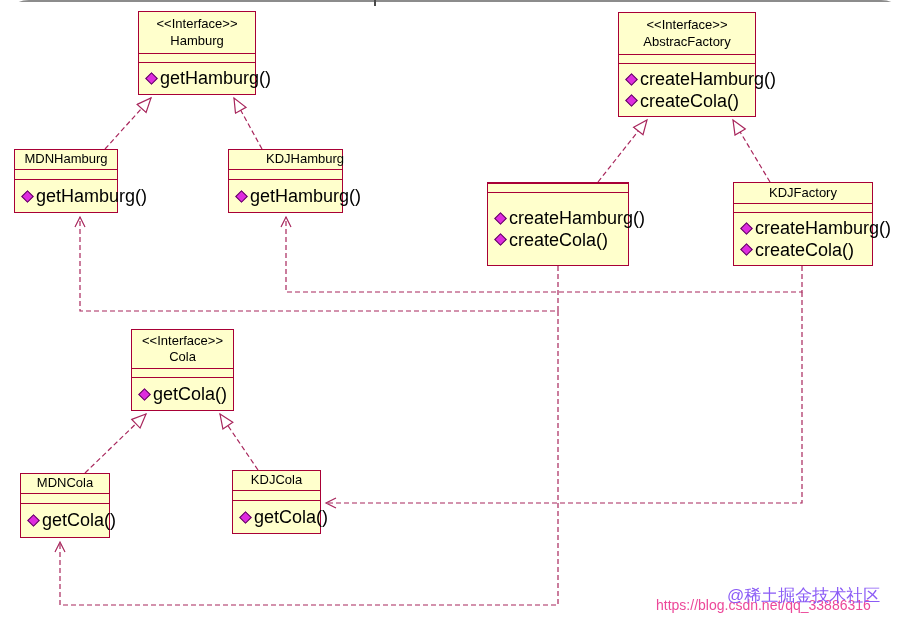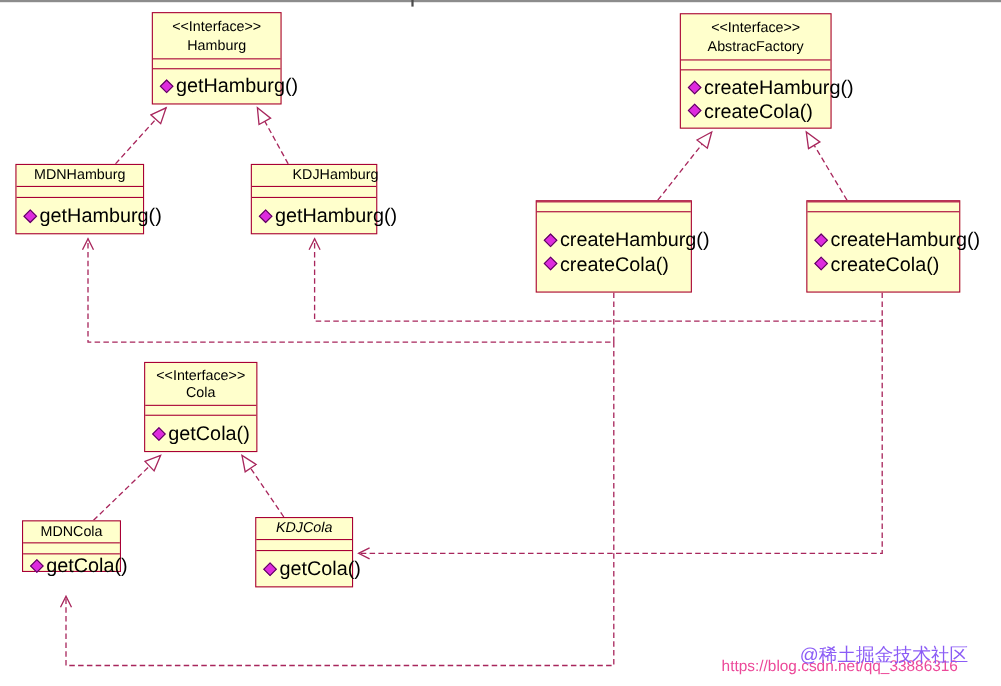--- a/index.html
+++ b/index.html
@@ -1,18 +1,18 @@
 <!DOCTYPE html>
 <html><head>
 <meta charset="utf-8">
 <style>
   html,body { margin:0; padding:0; background:#ffffff; }
   #canvas {
     position:relative; width:910px; height:624px; background:#ffffff;
-    font-family:"Liberation Sans", sans-serif; overflow:hidden;
+    font-family:"Liberation Sans", sans-serif; overflow:hidden;border-radius:29px;
   }
   #topline { position:absolute; left:0; top:0; width:910px; height:2px; background:#8c8c8c; }
   #toptick { position:absolute; left:374px; top:0; width:2px; height:6px; background:#4a4a4a; }
 
   .box {
     position:absolute; box-sizing:border-box;
     background:#FFFFCC; border:1.5px solid #A80036;
     display:flex; flex-direction:column; color:#000;
   }
   .sec-name {
@@ -102,21 +102,21 @@
         <span class="dm"></span>
         <span>createHamburg()</span>
       </div>
       <div class="m">
         <span class="dm"></span>
         <span>createCola()</span>
       </div>
     </div>
   </div>
 
-  <div class="box" style="left:14px; top:149px; width:117px; height:64px;">
+  <div class="box" style="left:14px; top:149px; width:104px; height:64px;">
     <div class="sec-name" style="height:19px;">
       <div class="nm">MDNHamburg</div>
     </div>
     <div class="sec-attr" style="height:9px;"></div>
     <div class="sec-ops">
       <div class="m">
         <span class="dm"></span>
         <span>getHamburg()</span>
       </div>
     </div>
@@ -143,20 +143,23 @@
         <span>createHamburg()</span>
       </div>
       <div class="m">
         <span class="dm"></span>
         <span>createCola()</span>
       </div>
     </div>
   </div>
 
   <div class="box" style="left:733px; top:182px; width:140px; height:84px;">
+    <div class="sec-name" style="height:20px;">
+      <div class="nm">KDJFactory</div>
+    </div>
     <div class="sec-attr" style="height:8px;"></div>
     <div class="sec-ops">
       <div class="m">
         <span class="dm"></span>
         <span>createHamburg()</span>
       </div>
       <div class="m">
         <span class="dm"></span>
         <span>createCola()</span>
       </div>
@@ -170,35 +173,35 @@
     </div>
     <div class="sec-attr" style="height:8px;"></div>
     <div class="sec-ops">
       <div class="m">
         <span class="dm"></span>
         <span>getCola()</span>
       </div>
     </div>
   </div>
 
-  <div class="box" style="left:20px; top:473px; width:90px; height:47px;">
+  <div class="box" style="left:20px; top:473px; width:90px; height:65px;">
     <div class="sec-name" style="height:19px;">
       <div class="nm">MDNCola</div>
     </div>
     <div class="sec-attr" style="height:9px;"></div>
     <div class="sec-ops">
       <div class="m">
         <span class="dm"></span>
         <span>getCola()</span>
       </div>
     </div>
   </div>
 
   <div class="box" style="left:232px; top:470px; width:89px; height:64px;">
-    <div class="sec-name" style="height:19px;font-style:italic;">
+    <div class="sec-name" style="height:19px;">
       <div class="nm">KDJCola</div>
     </div>
     <div class="sec-attr" style="height:9px;"></div>
     <div class="sec-ops">
       <div class="m">
         <span class="dm"></span>
         <span>getCola()</span>
       </div>
     </div>
   </div>

